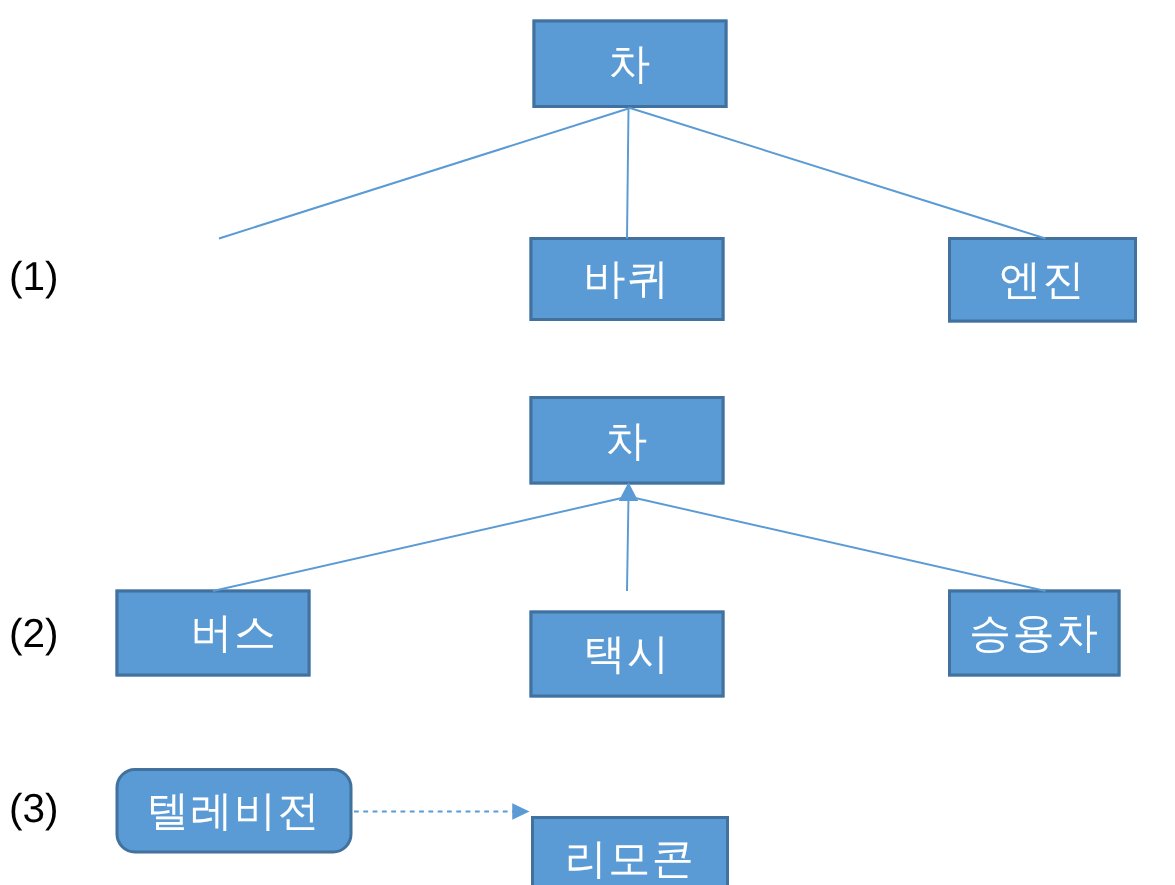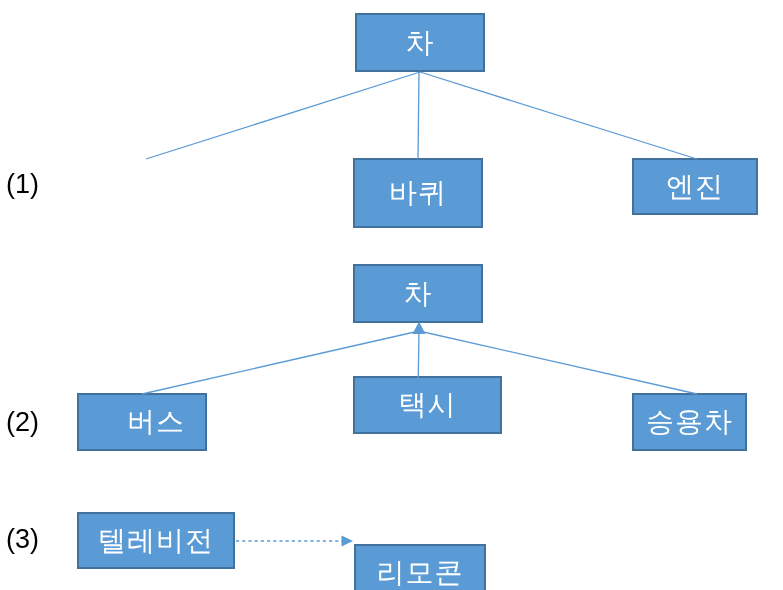--- a/index.html
+++ b/index.html
@@ -51,31 +51,31 @@
   svg.edges .dashed { stroke-width: 1.4; stroke-dasharray: 3.2,3; }
   svg.edges polygon { fill: var(--connector); stroke: none; }
 </style>
 </head>
 <body>
 
 <div class="canvas">
 
   <div class="row-label" style="left:6px; top:169px;">(1)</div>
   <div class="box" style="left:355px; top:13px; width:130px; height:59px;">차</div>
-  <div class="box" style="left:353px; top:158px; width:130px; height:70px;">바퀴</div>
+  <div class="box" style="left:353px; top:158px; width:130px; height:56px;">바퀴</div>
   <div class="box" style="left:632px; top:158px; width:126px; height:57px;">엔진</div>
 
   <div class="row-label" style="left:6px; top:407px;">(2)</div>
   <div class="box" style="left:353px; top:264px; width:130px; height:59px;">차</div>
   <div class="box" style="left:77px; top:393px; width:130px; height:58px;padding-left:28px;">버스</div>
-  <div class="box" style="left:353px; top:376px; width:149px; height:58px;">택시</div>
+  <div class="box" style="left:353px; top:407px; width:130px; height:58px;">택시</div>
   <div class="box" style="left:632px; top:393px; width:115px; height:58px;">승용차</div>
 
   <div class="row-label" style="left:6px; top:524px;">(3)</div>
-  <div class="box" style="left:77px; top:512px; width:158px; height:57px;">텔레비전</div>
+  <div class="box" style="left:77px; top:512px; width:158px; height:57px;border-radius:13px;">텔레비전</div>
   <div class="box" style="left:354px; top:512px; width:132px; height:57px;margin-top:32px;">리모콘</div>
 
   <svg class="edges" viewBox="0 0 783 590" xmlns="http://www.w3.org/2000/svg">
 
     <g>
       <line class="solid" x1="420" y1="72" x2="146" y2="159"></line>
       <line class="solid" x1="419" y1="72" x2="418" y2="159"></line>
       <line class="solid" x1="420" y1="72" x2="697" y2="159"></line>
     </g>
 

